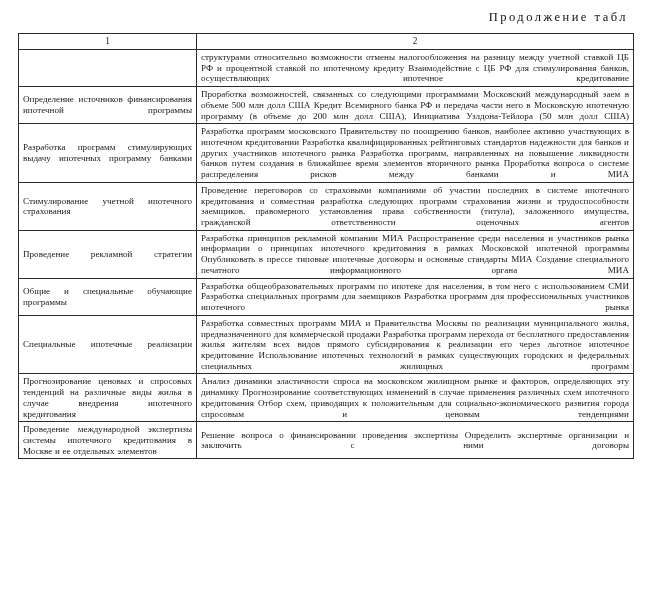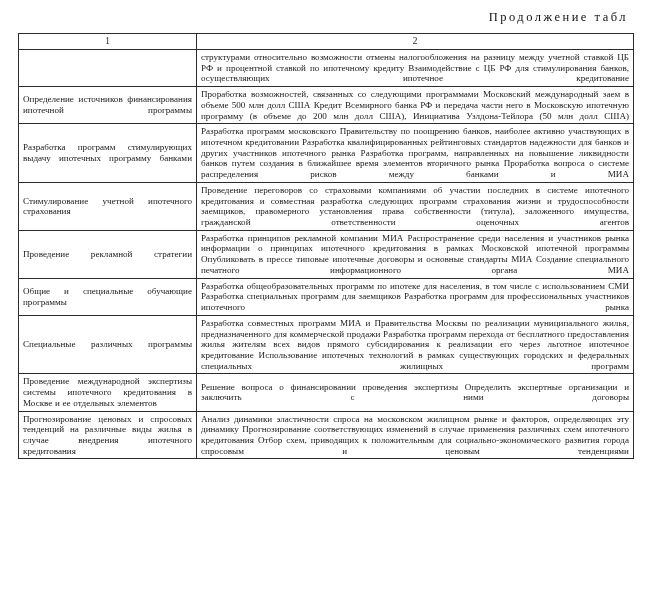--- a/index.html
+++ b/index.html
@@ -120,33 +120,33 @@
         <td class="cell-body just-all">Проведение переговоров со страховыми компаниями об участии последних в системе ипотечного кредитования и совместная разработка следующих программ страхования жизни и трудоспособности заемщиков, правомерного установления права собственности (титула), заложенного имущества, гражданской ответственности оценочных агентов</td>
       </tr>
 
       <tr>
         <td class="cell-left">Проведение рекламной стратегии</td>
         <td class="cell-body just-all">Разработка принципов рекламной компании МИА Распространение среди населения и участников рынка информации о принципах ипотечного кредитования в рамках Московской ипотечной программы Опубликовать в прессе типовые ипотечные договоры и основные стандарты МИА Создание специального печатного информационного органа МИА</td>
       </tr>
 
       <tr>
         <td class="cell-left">Общие и специальные обучающие программы</td>
-        <td class="cell-body just-all">Разработка общеобразовательных программ по ипотеке для населения, в том числе с использованием СМИ Разработка специальных программ для заемщиков Разработка программ для профессиональных участников ипотечного рынка</td>
+        <td class="cell-body just-all">Разработка общеобразовательных программ по ипотеке для населения, в том него с использованием СМИ Разработка специальных программ для заемщиков Разработка программ для профессиональных участников ипотечного рынка</td>
       </tr>
 
       <tr>
-        <td class="cell-left">Специальные различных программы</td>
+        <td class="cell-left">Специальные ипотечные реализации</td>
         <td class="cell-body just-all">Разработка совместных программ МИА и Правительства Москвы по реализации муниципального жилья, предназначенного для коммерческой продажи Разработка программ перехода от бесплатного предоставления жилья жителям всех видов прямого субсидирования к реализации его через льготное ипотечное кредитование Использование ипотечных технологий в рамках существующих городских и федеральных специальных жилищных программ</td>
+      </tr>
+
+      <tr>
+        <td class="cell-left">Прогнозирование ценовых и спросовых тенденций на различные виды жилья в случае внедрения ипотечного кредитования</td>
+        <td class="cell-body just-all">Анализ динамики эластичности спроса на московском жилищном рынке и факторов, определяющих эту динамику Прогнозирование соответствующих изменений в случае применения различных схем ипотечного кредитования Отбор схем, приводящих к положительным для социально-экономического развития города спросовым и ценовым тенденциями</td>
       </tr>
 
       <tr>
         <td class="cell-left lastline-left">Проведение международной экспертизы системы ипотечного кредитования в Москве и ее отдельных элементов</td>
         <td class="cell-body just-all">Решение вопроса о финансировании проведения экспертизы Определить экспертные организации и заключить с ними договоры</td>
-      </tr>
-
-      <tr>
-        <td class="cell-left">Прогнозирование ценовых и спросовых тенденций на различные виды жилья в случае внедрения ипотечного кредитования</td>
-        <td class="cell-body just-all">Анализ динамики эластичности спроса на московском жилищном рынке и факторов, определяющих эту динамику Прогнозирование соответствующих изменений в случае применения различных схем ипотечного кредитования Отбор схем, приводящих к положительным для социально-экономического развития города спросовым и ценовым тенденциями</td>
       </tr>
     </tbody>
   </table>
 
 </div>
 
 </body></html>

